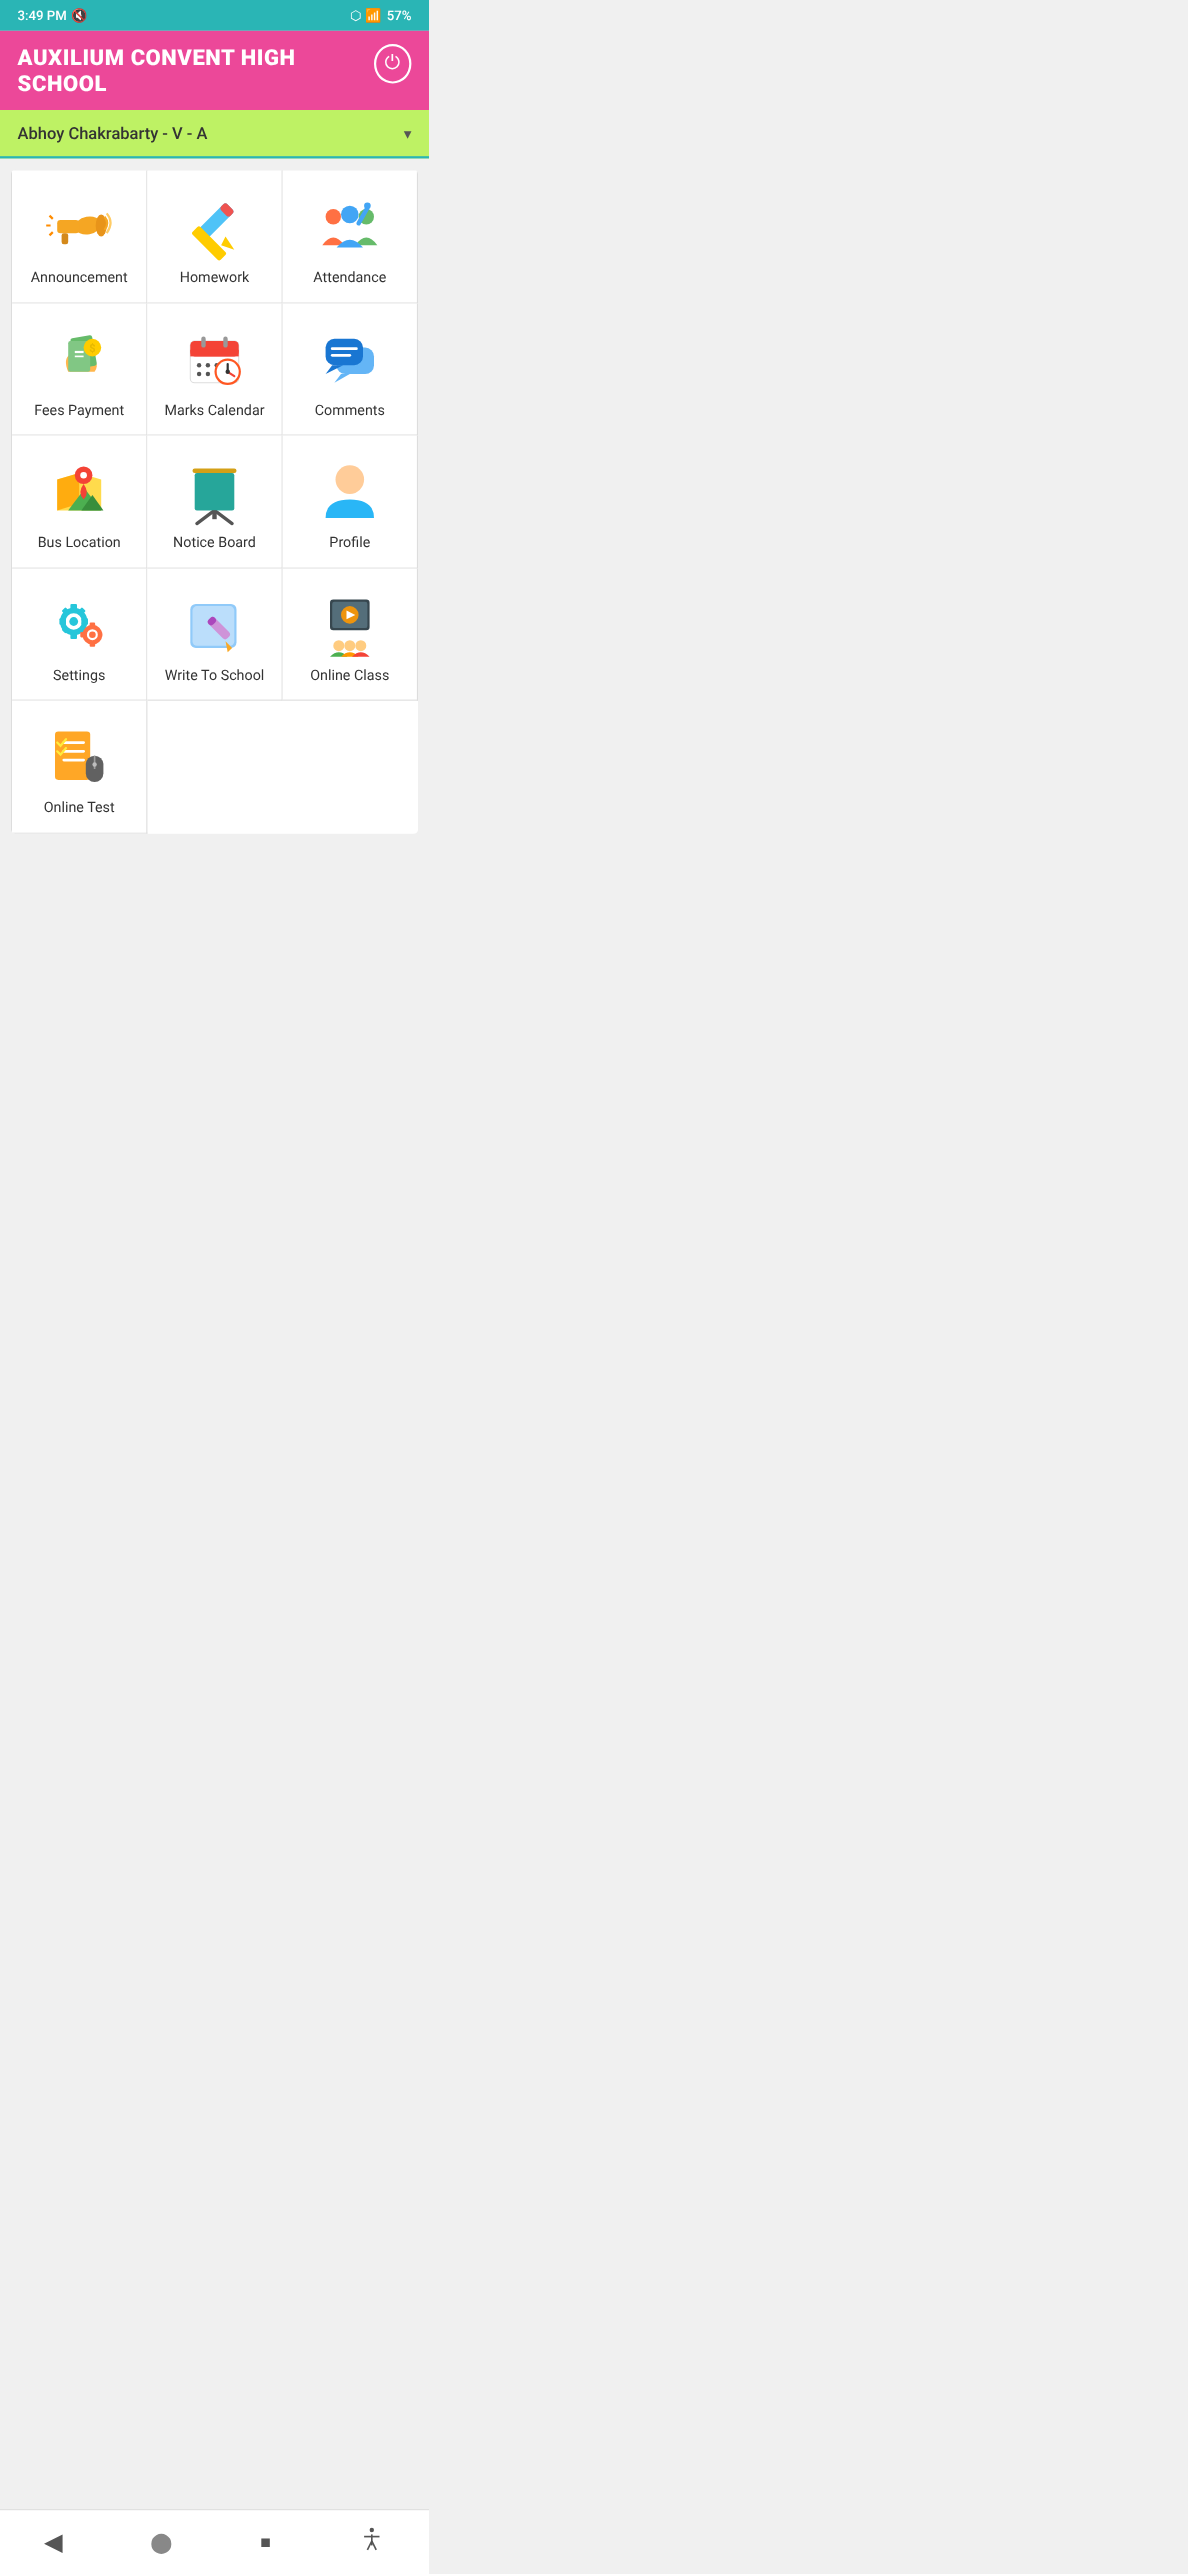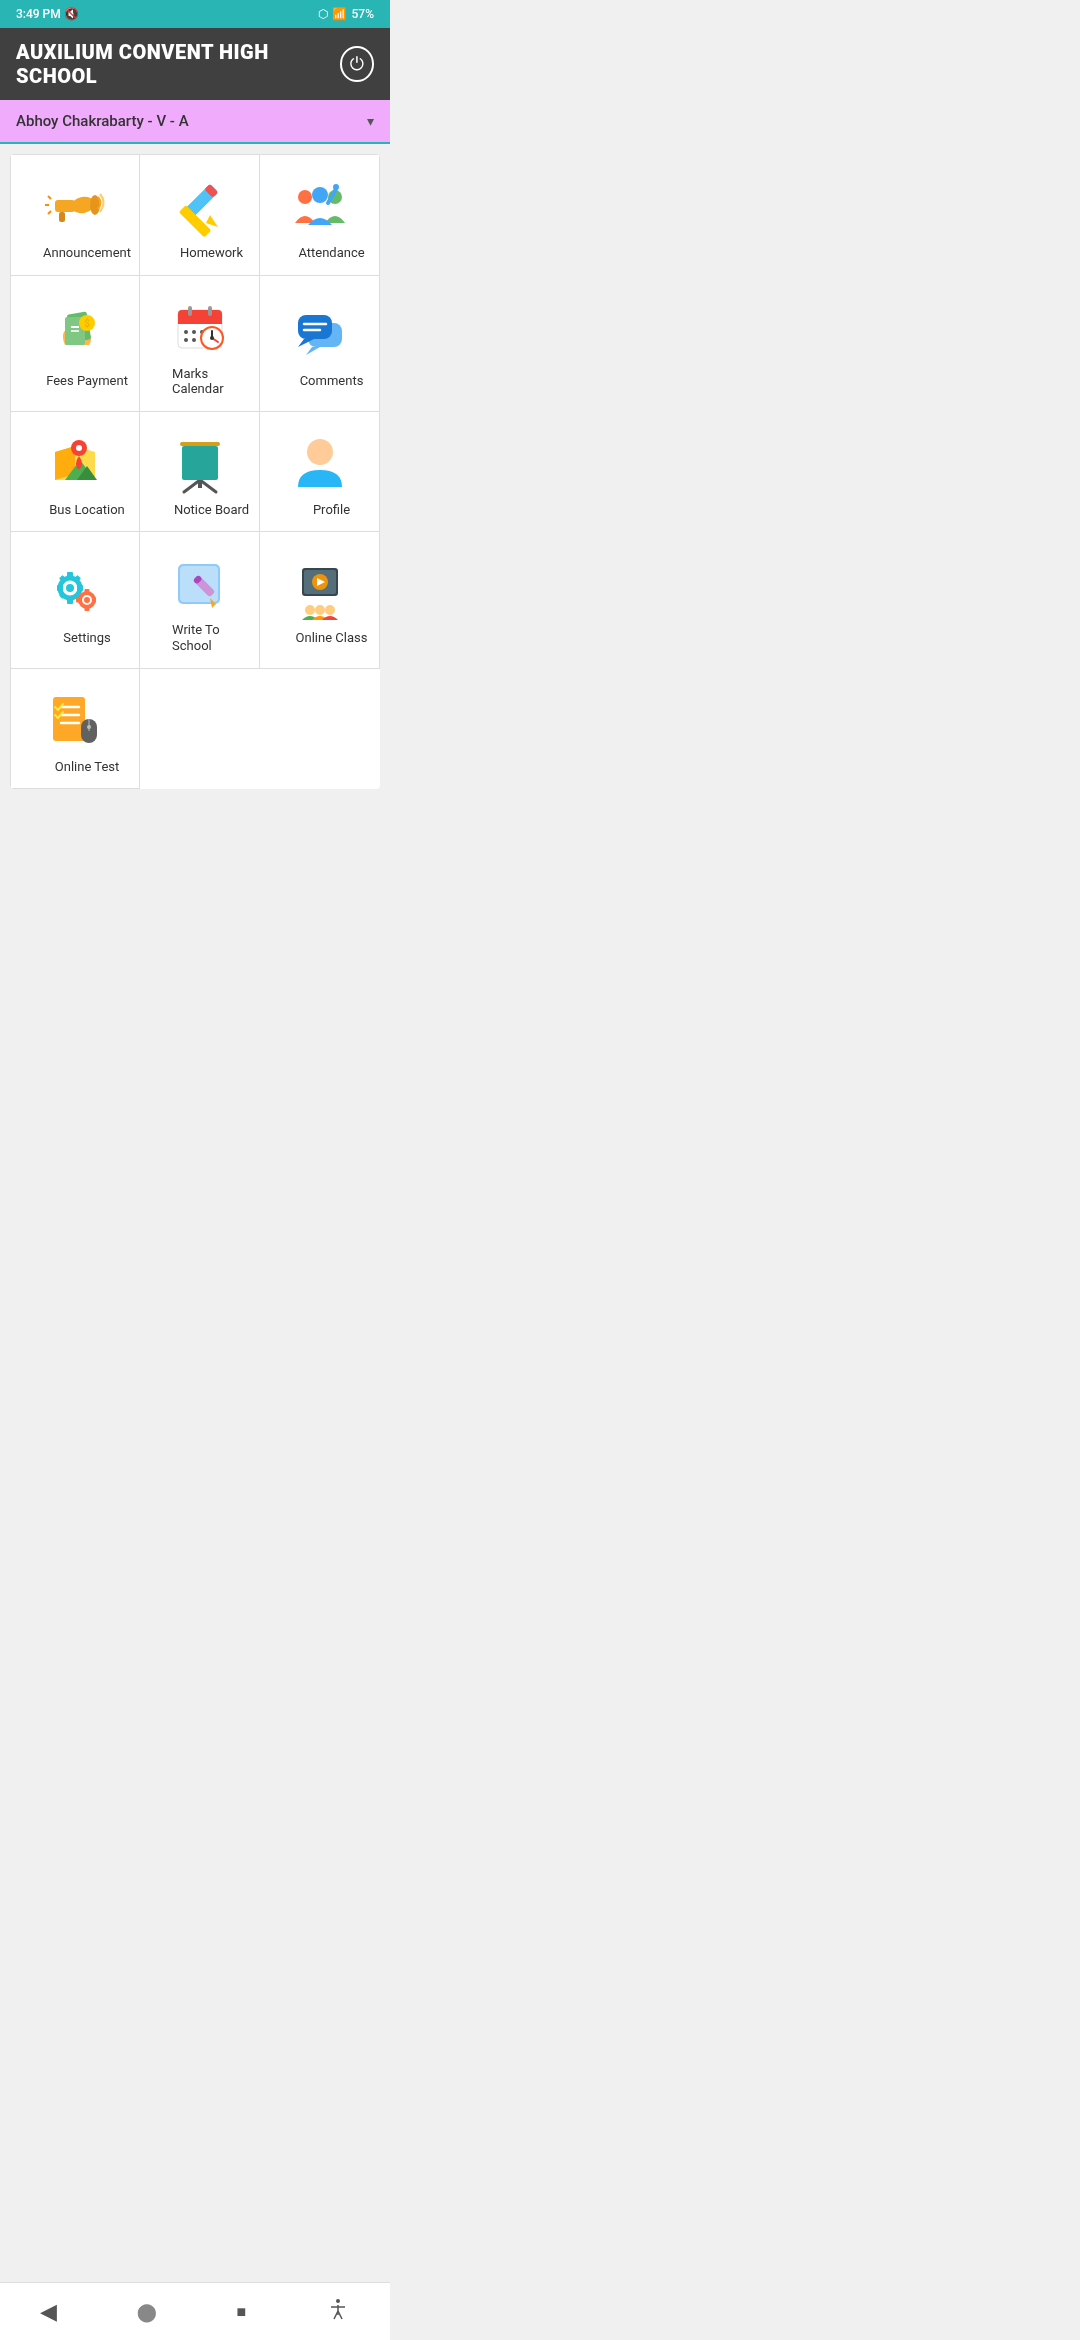--- a/index.html
+++ b/index.html
@@ -22,24 +22,23 @@
       padding: 6px 16px;
       font-size: 12px;
       font-weight: 500;
       height: 28px;
     }
     .status-left { display: flex; align-items: center; gap: 4px; }
     .status-right { display: flex; align-items: center; gap: 4px; }
 
     
     .header {
-      background: #404040;
+      background: #ec4899;
       padding: 12px 16px;
       display: flex;
-      align-items: center;
       justify-content: space-between;
     }
     .header-title {
       color: white;
       font-size: 20px;
       font-weight: 900;
       letter-spacing: 0.5px;
       text-transform: uppercase;
     }
     .power-btn {
@@ -54,21 +53,21 @@
       cursor: pointer;
     }
     .power-icon {
       color: white;
       font-size: 18px;
       line-height: 1;
     }
 
     
     .user-selector {
-      background: #f0abfc;
+      background: #bef264;
       padding: 12px 16px;
       display: flex;
       align-items: center;
       justify-content: space-between;
       border-bottom: 2px solid #2ab5b5;
       cursor: pointer;
     }
     .user-name {
       font-size: 15px;
       color: #333;
@@ -108,23 +107,23 @@
       width: 64px;
       height: 64px;
       display: flex;
       align-items: center;
       justify-content: center;
       margin-bottom: 8px;
     }
     .item-label {
       font-size: 13px;
       color: #333;
+      text-align: center;
       font-weight: 400;
       line-height: 1.2;
-      margin-left: 24px;
     }
 
     
     .bottom-nav {
       background: white;
       display: flex;
       justify-content: space-around;
       align-items: center;
       padding: 10px 0;
       border-top: 1px solid #ddd;

